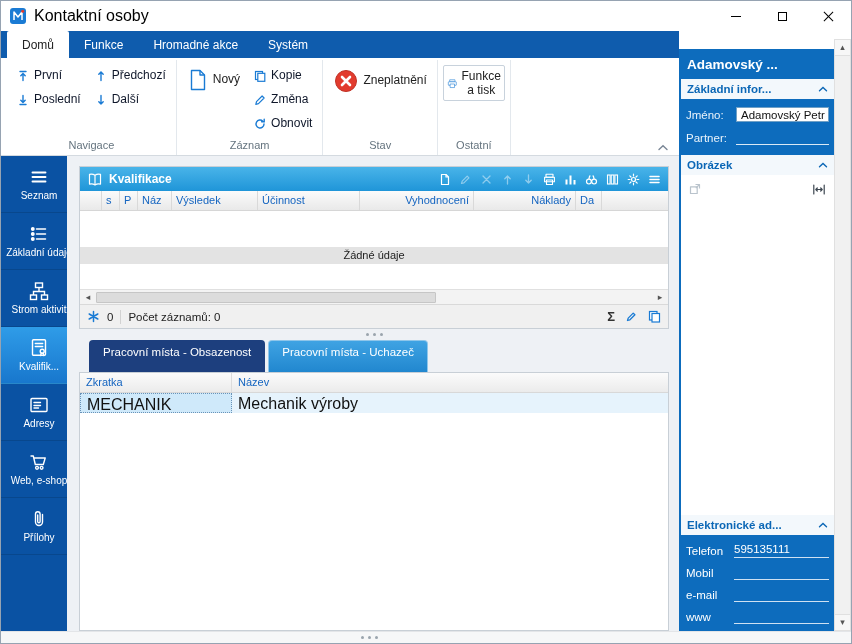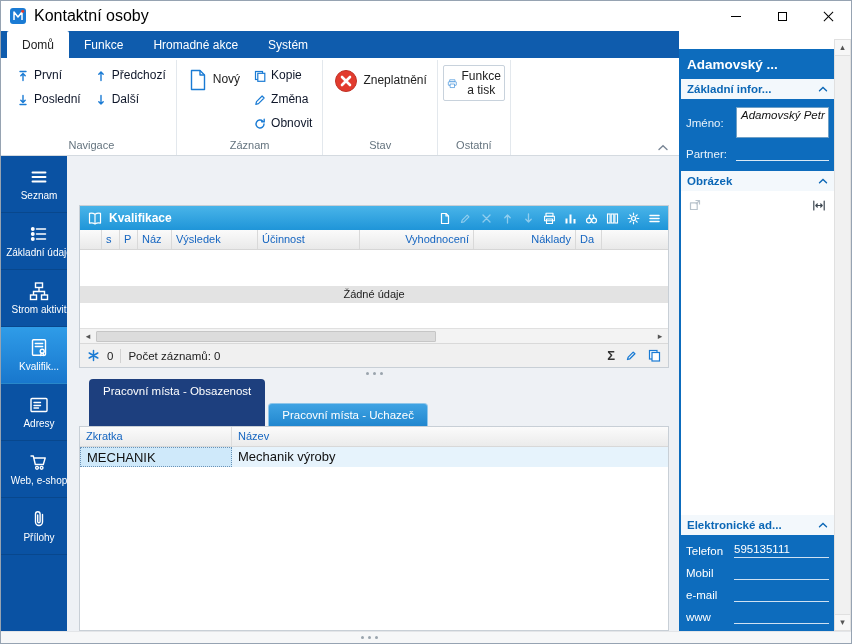--- a/index.html
+++ b/index.html
@@ -35,21 +35,21 @@
   .ribbon-collapse { position:absolute; right:10px; bottom:4px; }
 
   
   .sidebar { position:absolute; left:0; top:155px; width:76px; bottom:12px; background:#0a52a3; }
   .side-item { height:57px; display:flex; flex-direction:column; align-items:center; justify-content:center; gap:3px; color:#fff; font-size:10px; line-height:1.2; text-align:center; padding:2px; border-bottom:1px solid rgba(0,0,0,.13); }
   .side-item.active { background:linear-gradient(#2f9ce8,#1877cd); }
   .side-label { white-space:pre-line; }
 
   
   .main { position:absolute; left:66px; top:155px; width:612px; bottom:12px; background:#eef1f5; padding:10px 10px 0 12px; display:flex; flex-direction:column; }
-  .qual-panel { border:1px solid #c8cfd6; background:#fff; height:163px; display:flex; flex-direction:column;margin-top:39px; }
+  .qual-panel { border:1px solid #c8cfd6; background:#fff; height:163px; display:flex; flex-direction:column; }
   .qual-header { height:24px; background:linear-gradient(#49b4e9,#1f95d8); display:flex; align-items:center; gap:6px; padding:0 7px; }
   .qual-title { color:#fff; font-weight:bold; font-size:12px; }
   .qual-tools { margin-left:auto; display:flex; align-items:center; gap:8px; }
   .tool.disabled { opacity:.45; }
   .qual-cols { display:flex; height:20px; background:linear-gradient(#fbfbfb,#e9e9e9); border-bottom:1px solid #d6d6d6; font-size:11px; color:#1565c0; }
   .qcol { border-right:1px solid #d9d9d9; padding:3px 4px 0; white-space:nowrap; overflow:hidden; }
   .qcol.r { text-align:right; }
   .qual-body { flex:1; position:relative; background:#fff; }
   .empty-band { position:absolute; top:36px; left:0; right:0; height:17px; background:#e3e3e3; text-align:center; font-size:11px; color:#222; line-height:17px; }
   .hscroll { height:15px; background:#f3f3f3; border-top:1px solid #e0e0e0; display:flex; align-items:center; }
@@ -59,41 +59,41 @@
   .vsep { width:1px; height:14px; background:#d2d2d2; }
   .status-right { margin-left:auto; display:flex; align-items:center; gap:10px; }
   .sum-glyph { font-size:13px; font-weight:bold; color:#333; }
 
   .splitter { height:11px; display:flex; align-items:center; justify-content:center; gap:4px; }
   .dot { width:3px; height:3px; border-radius:50%; background:#9aa4ad; }
 
   .sub-tabs { display:flex; gap:3px; padding-left:10px; }
   .sub-tab { padding:6px 14px 5px; font-size:11.5px; color:#fff; border-radius:4px 4px 0 0; white-space:nowrap; }
   .sub-tab.inactive { background:#1d3f7e; }
-  .sub-tab.active { background:linear-gradient(#3fa3e3,#2187cf); border:1px solid #8fc6ea; border-bottom:none; padding:5px 13px 5px;margin-top:24px; }
+  .sub-tab.active { background:linear-gradient(#3fa3e3,#2187cf); border:1px solid #8fc6ea; border-bottom:none; padding:5px 13px 14px; }
 
   .jobs-panel { flex:1; border:1px solid #c8cfd6; background:#fff; display:flex; flex-direction:column; }
   .jobs-cols { display:flex; height:20px; background:linear-gradient(#fbfbfb,#ebebeb); border-bottom:1px solid #d8d8d8; font-size:11px; color:#1565c0; }
   .jcol { padding:3px 6px 0; border-right:1px solid #dcdcdc; }
   .jcol.code { width:152px; }
   .jcol.name { flex:1; border-right:none; }
-  .jobs-row { display:flex; height:20px; font-size:13px; color:#111; }
+  .jobs-row { display:flex; height:20px; font-size:16px; color:#111; }
   .jcell { padding:2px 6px; white-space:nowrap; overflow:hidden; }
   .jcell.code { width:152px; background:#cfe9fa; border:1px dotted #6a93b8; }
   .jcell.name { flex:1; background:#e6f3fc; }
 
   
   .rightcol { position:absolute; left:678px; top:30px; right:0; bottom:0; background:#fff; }
   .blue-panel { position:absolute; left:0; top:18px; width:157px; bottom:12px; background:#0d6cbd; display:flex; flex-direction:column; overflow:hidden; }
   .panel-title { color:#fff; font-weight:bold; font-size:13.5px; padding:8px 8px 7px; white-space:nowrap; overflow:hidden; }
   .sec-header { margin:0 2px; background:#f3f8fc; color:#0b67b6; font-weight:bold; font-size:11.5px; padding:4px 6px; display:flex; align-items:center; justify-content:space-between; }
   .sec-body { padding:8px 7px 2px; }
   .field-row { display:flex; align-items:center; margin-bottom:8px; font-size:11.5px; }
   .field-label { width:50px; color:#e9f3fb; flex:none; }
-  .field-input { flex:1; background:#fff; border:1px solid #6fa0c6; height:31px; font-size:11.5px; color:#111; padding:1px 4px; white-space:nowrap; overflow:hidden;font-style:italic; }
+  .field-input { flex:1; background:#fff; border:1px solid #6fa0c6; height:15px; font-size:11.5px; color:#111; padding:1px 4px; white-space:nowrap; overflow:hidden; }
   .field-underline { flex:1; border-bottom:1px solid rgba(255,255,255,.85); height:15px; }
   .image-box { margin:0 2px; background:#fff; flex:1; position:relative; }
   .img-tool-left { position:absolute; left:8px; top:8px; }
   .img-tool-right { position:absolute; right:8px; top:8px; }
   .contact-row { display:flex; align-items:flex-end; margin:0 7px 7px; font-size:11.5px; }
   .contact-label { width:48px; color:#fff; flex:none; padding-bottom:1px; }
   .contact-value { flex:1; color:#fff; border-bottom:1px solid rgba(255,255,255,.8); padding-bottom:1px; min-height:15px; white-space:nowrap; overflow:hidden; }
 
   .vscroll { position:absolute; right:0; top:8px; width:17px; bottom:12px; background:#f1f1f1; border:1px solid #e0e0e0; }
   .vscroll-btn { height:16px; text-align:center; font-size:9px; color:#555; line-height:15px; border-bottom:1px solid #e0e0e0; background:#f7f7f7; }

